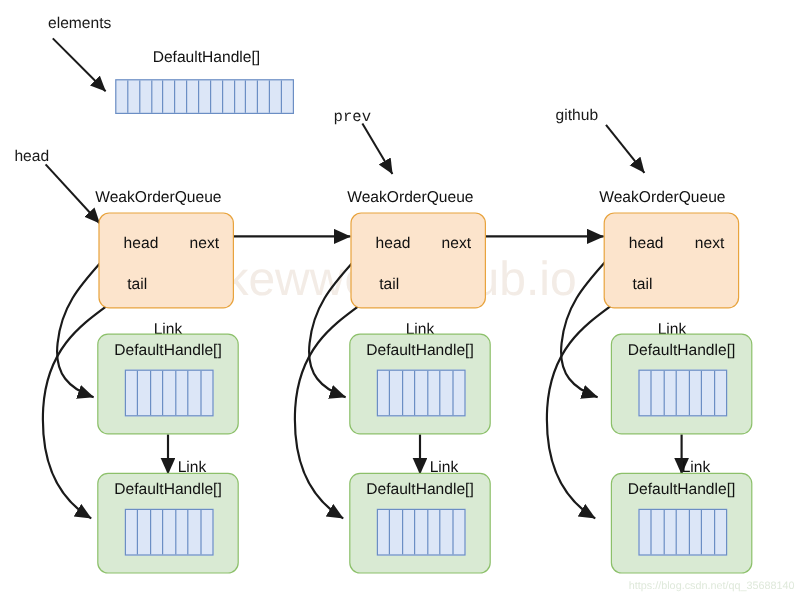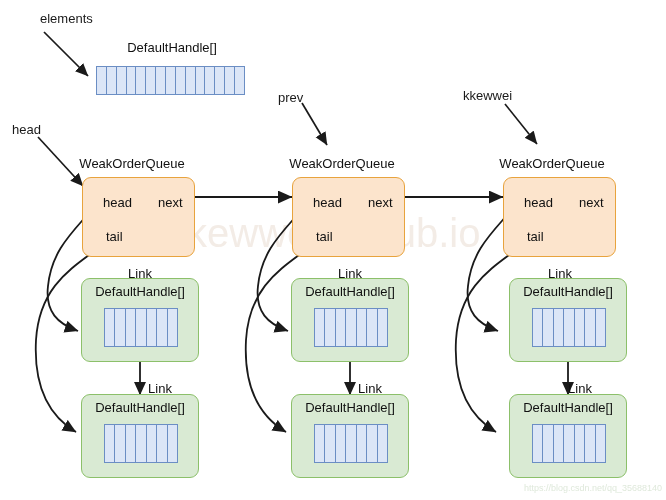--- a/index.html
+++ b/index.html
@@ -148,22 +148,22 @@
       <path d="M350,362 L350,395" stroke-width="1.8" marker-end="url(#ah)"></path>
 
       <path d="M518,202 C498,228 472,246 468,286 C465,312 478,324 498,331" stroke-width="1.8" marker-end="url(#ah)"></path>
       <path d="M530,238 C506,262 460,276 456,340 C453,396 476,420 496,432" stroke-width="1.8" marker-end="url(#ah)"></path>
       <path d="M568,362 L568,395" stroke-width="1.8" marker-end="url(#ah)"></path>
     </g>
   </svg>
 
   <div class="lbl" style="left:12px; top:12px;margin-left:28px;">elements</div>
   <div class="lbl" style="left:12px; top:123px;">head</div>
-  <div class="lbl" style="left:278px; top:91px;">prev</div>
-  <div class="lbl" style="left:463px; top:89px;">kkewwei</div>
+  <div class="lbl" style="left:278px; top:91px;font-family:Liberation Mono, monospace;">prev</div>
+  <div class="lbl" style="left:463px; top:89px;">github</div>
 
   <div class="cap" style="left:97px; top:41px; width:150px;">DefaultHandle[]</div>
   <div class="arr" id="stack-array" style="left:96px; top:66px; width:149px; height:29px;">
       <div class="cell"></div>
       <div class="cell"></div>
       <div class="cell"></div>
       <div class="cell"></div>
       <div class="cell"></div>
       <div class="cell"></div>
       <div class="cell"></div>

